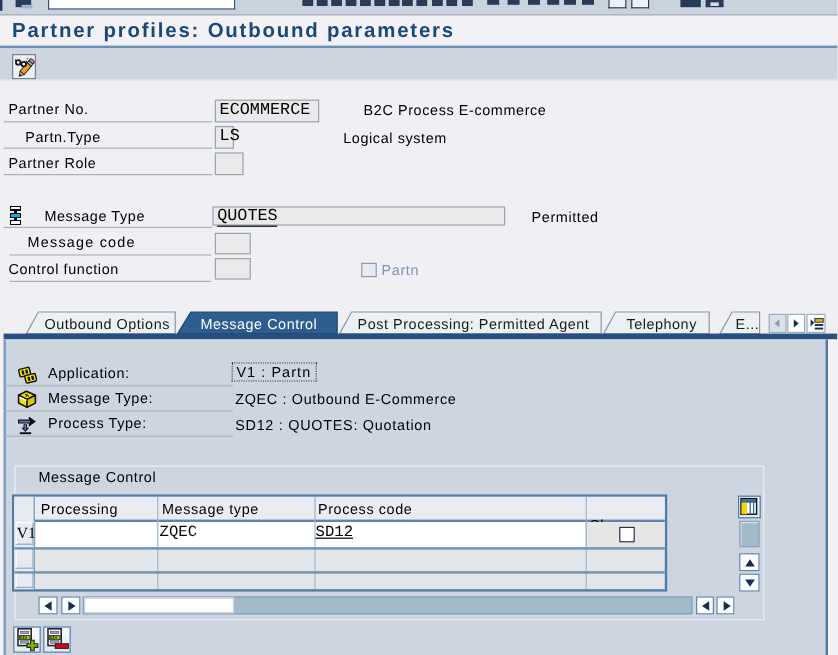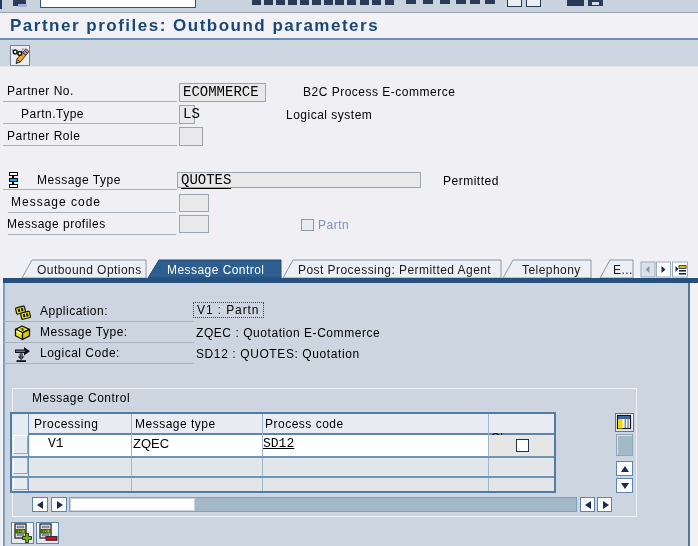--- a/index.html
+++ b/index.html
@@ -81,25 +81,25 @@
   <line x1="5" y1="2" x2="5" y2="15" stroke="#000" stroke-width="2"></line>
   <rect x="1" y="1" width="8" height="3" fill="#fff" stroke="#000" stroke-width="1"></rect>
   <rect x="1" y="7" width="8" height="3" fill="#00B0F0" stroke="#000" stroke-width="1"></rect>
   <rect x="1" y="13" width="8" height="3" fill="#fff" stroke="#000" stroke-width="1"></rect>
 </svg>
 <div class="lbl" style="left:37px;top:173px">Message Type</div>
 <div class="uline" style="left:3px;top:189px;width:174px"></div>
 <div class="fld" style="left:177px;top:172px;width:244px;height:16px;line-height:14px"><span style="border-bottom:1px solid #000">QUOTES</span></div>
 <div class="lbl" style="left:443px;top:174px">Permitted</div>
 
-<div class="lbl" style="left:11px;top:195px;letter-spacing:1px">Message code</div>
+<div class="lbl" style="left:23px;top:195px;letter-spacing:1px">Message code</div>
 <div class="uline" style="left:8px;top:212px;width:168px"></div>
 <div class="fld" style="left:179px;top:194px;width:30px;height:18px"></div>
 
-<div class="lbl" style="left:7px;top:217px">Message profiles</div>
+<div class="lbl" style="left:7px;top:217px">Control function</div>
 <div class="uline" style="left:8px;top:234px;width:168px"></div>
 <div class="fld" style="left:179px;top:215px;width:30px;height:18px"></div>
 <div class="abs" style="left:301px;top:219px;width:13px;height:12px;background:#E7ECF2;border:1px solid #9099A5"></div>
 <div class="lbl" style="left:318px;top:218px;color:#7D92BE">Partn</div>
 
 <svg class="abs" style="left:0;top:258px" width="698" height="25" viewBox="0 0 698 25">
   <g font-family="Liberation Sans" font-size="12" letter-spacing="0.45">
 
   <polygon points="22,20 32,2 146,2 146,20" fill="#ECEFF4" stroke="#8896A8" stroke-width="1"></polygon>
   <polygon points="283,20 293,2 501,2 501,20" fill="#ECEFF4" stroke="#8896A8" stroke-width="1"></polygon>
@@ -149,30 +149,30 @@
 
 <svg class="abs" style="left:14px;top:325px" width="17" height="16" viewBox="0 0 17 16">
   <polygon points="8,1 15.5,4.4 8.5,7.8 1.5,4.4" fill="#F4E800" stroke="#111" stroke-width="1.3" stroke-linejoin="round"></polygon>
   <polygon points="1.5,4.4 8.5,7.8 8.5,14.5 1.5,10.8" fill="#EFE200" stroke="#111" stroke-width="1.3" stroke-linejoin="round"></polygon>
   <polygon points="8.5,7.8 15.5,4.4 15.5,10.9 8.5,14.5" fill="#D8CC00" stroke="#111" stroke-width="1.3" stroke-linejoin="round"></polygon>
   <path d="M2.3 6 L8 8.8" stroke="#FFFDE8" stroke-width="1.5"></path>
   <path d="M6.8 3.6 l3.4 1.6 M8.9 3.2 l-1 2.6" stroke="#4a4a10" stroke-width="1.1"></path>
 </svg>
 <div class="lbl" style="left:40px;top:325px">Message Type:</div>
 <div class="uline" style="left:4px;top:342px;width:190px"></div>
-<div class="lbl" style="left:196px;top:326px;letter-spacing:0.55px">ZQEC : Quotation E-Commerce</div>
+<div class="lbl" style="left:196px;top:326px;letter-spacing:0.55px">ZQEC : Outbound E-Commerce</div>
 
 <svg class="abs" style="left:14px;top:347px" width="17" height="15" viewBox="0 0 17 15">
   <polygon points="1,2.6 10,2.6 10,0 16,4.3 10,8.6 10,6 1,6" fill="#111"></polygon>
   <path d="M2 4.3 L11 4.3" stroke="#5C74B8" stroke-width="1.4"></path>
   <polygon points="5.6,6.5 8.6,6.5 8.6,9.5 10.4,9.5 7.1,13 3.8,9.5 5.6,9.5" fill="#111"></polygon>
   <path d="M7.1 7 L7.1 11.5" stroke="#5C74B8" stroke-width="1.4"></path>
   <rect x="2.5" y="13.2" width="9.5" height="1.8" fill="#111"></rect>
 </svg>
-<div class="lbl" style="left:40px;top:346px">Logical Code:</div>
+<div class="lbl" style="left:40px;top:346px">Process Type:</div>
 <div class="uline" style="left:4px;top:363px;width:190px"></div>
 <div class="lbl" style="left:196px;top:347px;letter-spacing:0.6px">SD12 : QUOTES: Quotation</div>
 
 <div class="abs" style="left:12px;top:388px;width:625px;height:129px;border:1px solid #EDF0F5"></div>
 <div class="lbl" style="left:32px;top:390.5px">Message Control</div>
 
 <div class="abs" style="left:10px;top:412px;width:546px;height:81px;background:#E3E6E9;border:2px solid #4E7CA6">
 
   <div class="abs" style="left:0;top:0;width:542px;height:21px;background:#E9EDF3;border-bottom:2px solid #5E86AC"></div>
 
@@ -190,22 +190,22 @@
   <div class="lbl" style="left:253px;top:3px">Process code</div>
   <div class="lbl" style="left:479px;top:17px">Change <span style="font-size:10px">...</span></div>
 
   <div class="abs" style="left:18px;top:21px;width:458px;height:21px;background:#fff"></div>
   <div class="abs" style="left:477px;top:21px;width:65px;height:21px;background:#E6E6E4"></div>
   <div class="abs" style="left:119px;top:21px;width:1px;height:21px;background:#9EB6CE"></div>
   <div class="abs" style="left:250px;top:21px;width:1px;height:21px;background:#9EB6CE"></div>
   <div class="abs" style="left:476px;top:21px;width:1px;height:21px;background:#9EB6CE"></div>
   <div class="abs" style="left:0;top:42px;width:542px;height:1.5px;background:#6E94B4"></div>
   <div class="abs" style="left:0;top:62px;width:542px;height:1.5px;background:#6E94B4"></div>
-  <div class="abs" style="left:36px;top:22px;font-family:Liberation Mono, monospace;font-size:13px">V1</div>
-  <div class="abs" style="left:121px;top:22px;font-family:Liberation Sans, sans-serif;font-size:13px">ZQEC</div>
+  <div class="abs" style="left:2px;top:22px;font-family:Liberation Serif, serif;font-size:13px">V1</div>
+  <div class="abs" style="left:121px;top:22px;font-family:Liberation Mono, monospace;font-size:13px">ZQEC</div>
   <div class="abs" style="left:251px;top:22px;font-family:'Liberation Mono',monospace;font-size:13px;text-decoration:underline">SD12</div>
   <div class="abs" style="left:504px;top:25px;width:13px;height:13px;background:#fff;border:1px solid #252F4D"></div>
 </div>
 
 <div class="btn3" style="left:615px;top:413px;width:19px;height:19px;border-color:#4E7CA6">
   <svg width="17" height="17" viewBox="0 0 17 17">
     <rect x="1.5" y="1.5" width="13" height="13" fill="#fff" stroke="#111" stroke-width="1.2"></rect>
     <rect x="2" y="2" width="12" height="3" fill="#3A66A0"></rect>
     <rect x="2" y="5" width="4.5" height="9.5" fill="#F6D400"></rect>
     <line x1="9.2" y1="2" x2="9.2" y2="14.5" stroke="#3A66A0" stroke-width="1.1"></line>

